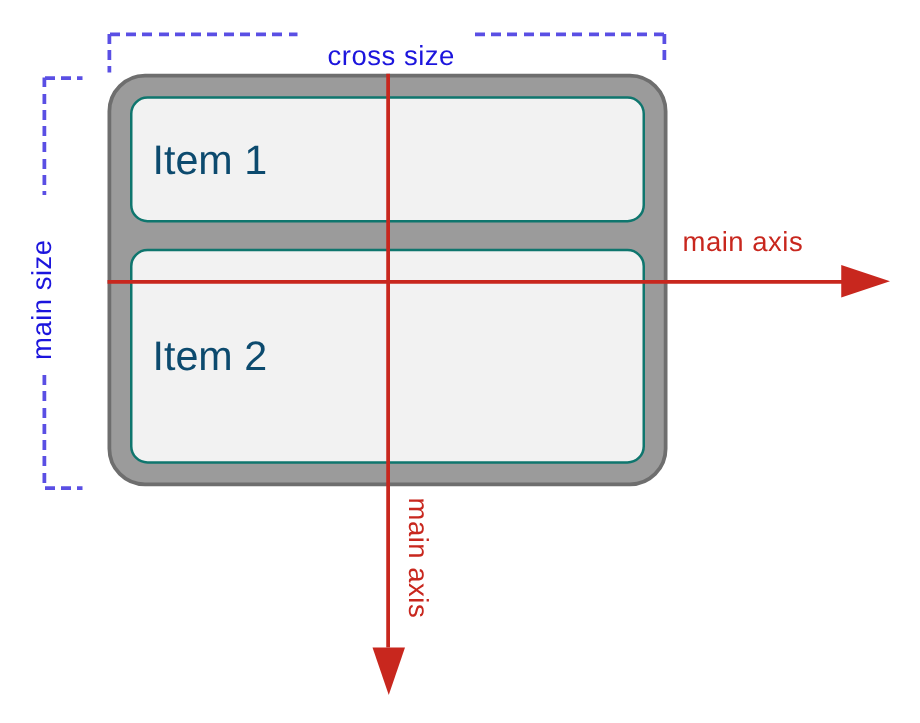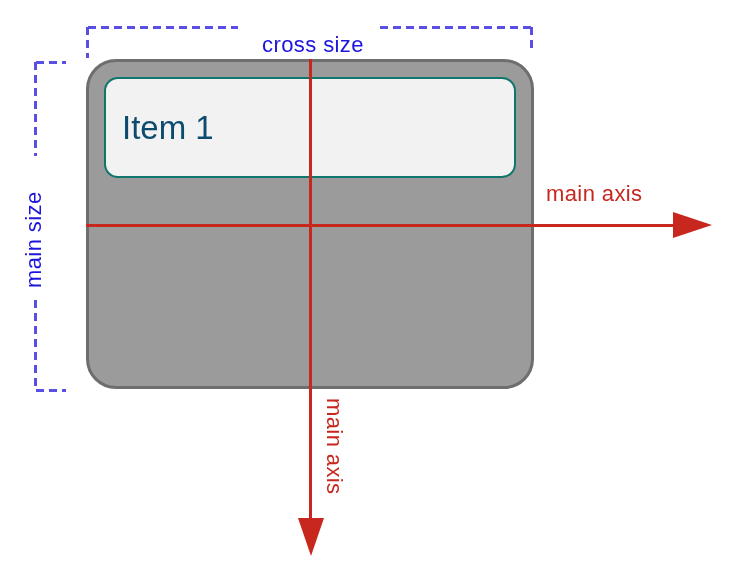--- a/index.html
+++ b/index.html
@@ -96,20 +96,23 @@
   <div class="dash-h" style="left:36px; top:61px; width:30px;"></div>
   <div class="dash-v" style="left:34px; top:62px; height:94px;"></div>
   <div class="dash-v" style="left:34px; top:300px; height:90px;"></div>
   <div class="dash-h" style="left:36px; top:389px; width:30px;"></div>
   <div class="lbl lbl-blue rot-ccw" style="left:21px; top:288px;">main size</div>
 
   <div class="flex-container">
     <div class="flex-item item-1">
       <span>Item 1</span>
     </div>
+    <div class="flex-item item-2">
+      <span>Item 2</span>
+    </div>
   </div>
 
   <div class="axis-line-h"></div>
   <div class="arrow-right"></div>
   <div class="lbl lbl-red" style="left:546px; top:181px;">main axis</div>
 
   <div class="axis-line-v"></div>
   <div class="arrow-down"></div>
   <div class="lbl lbl-red rot-cw" style="left:347px; top:398px;">main axis</div>
 

